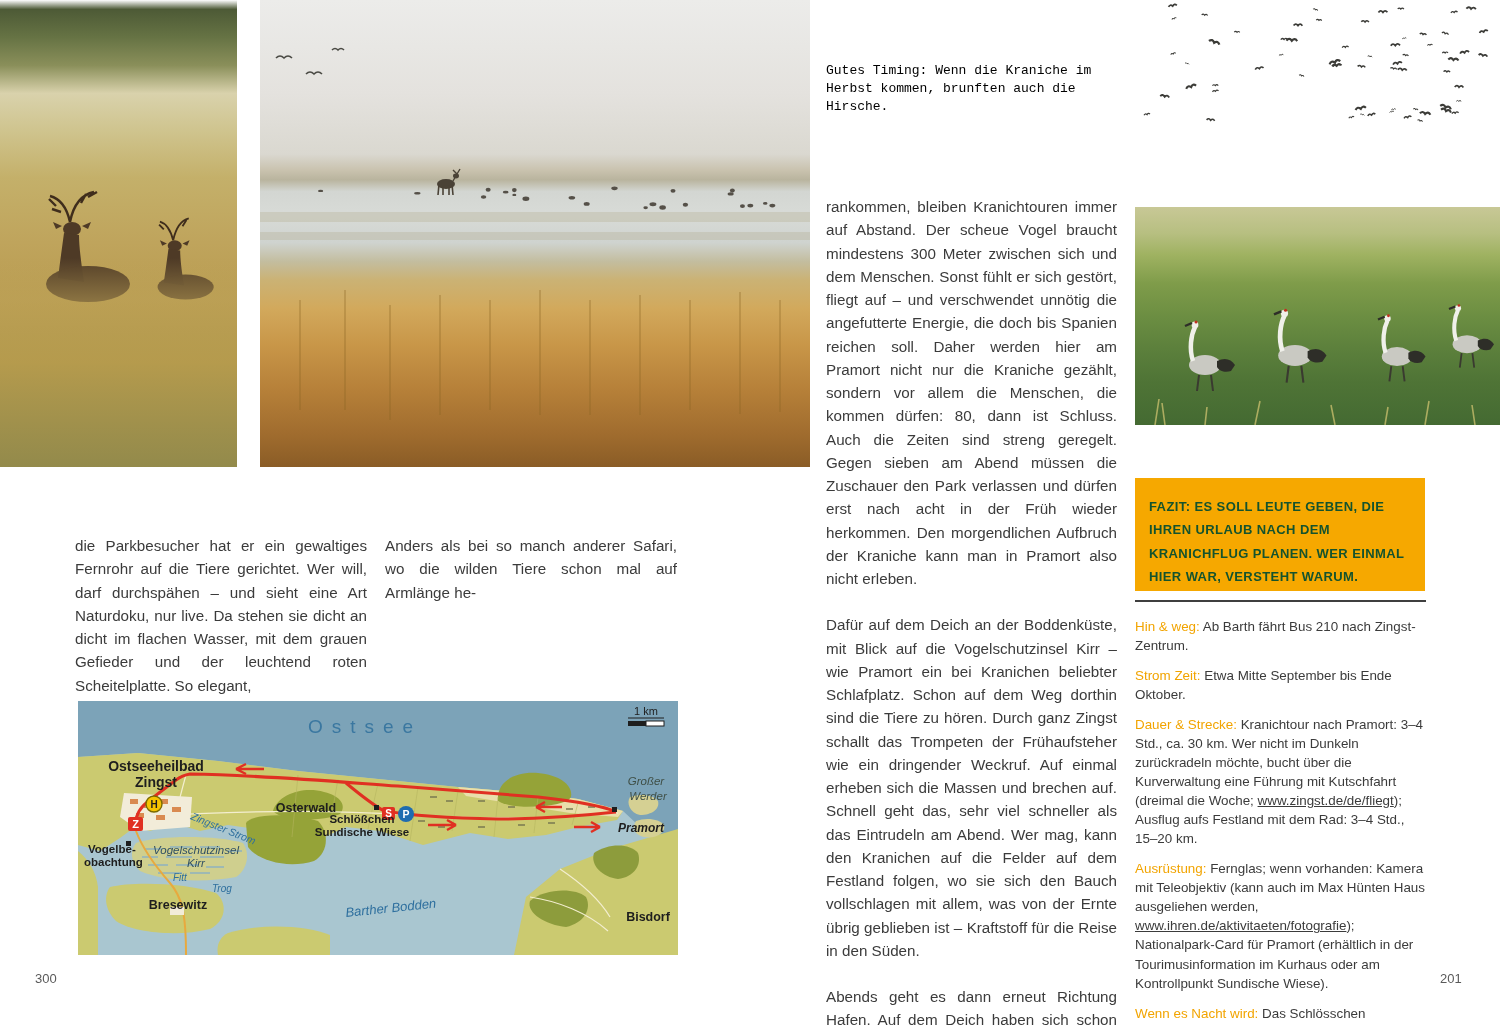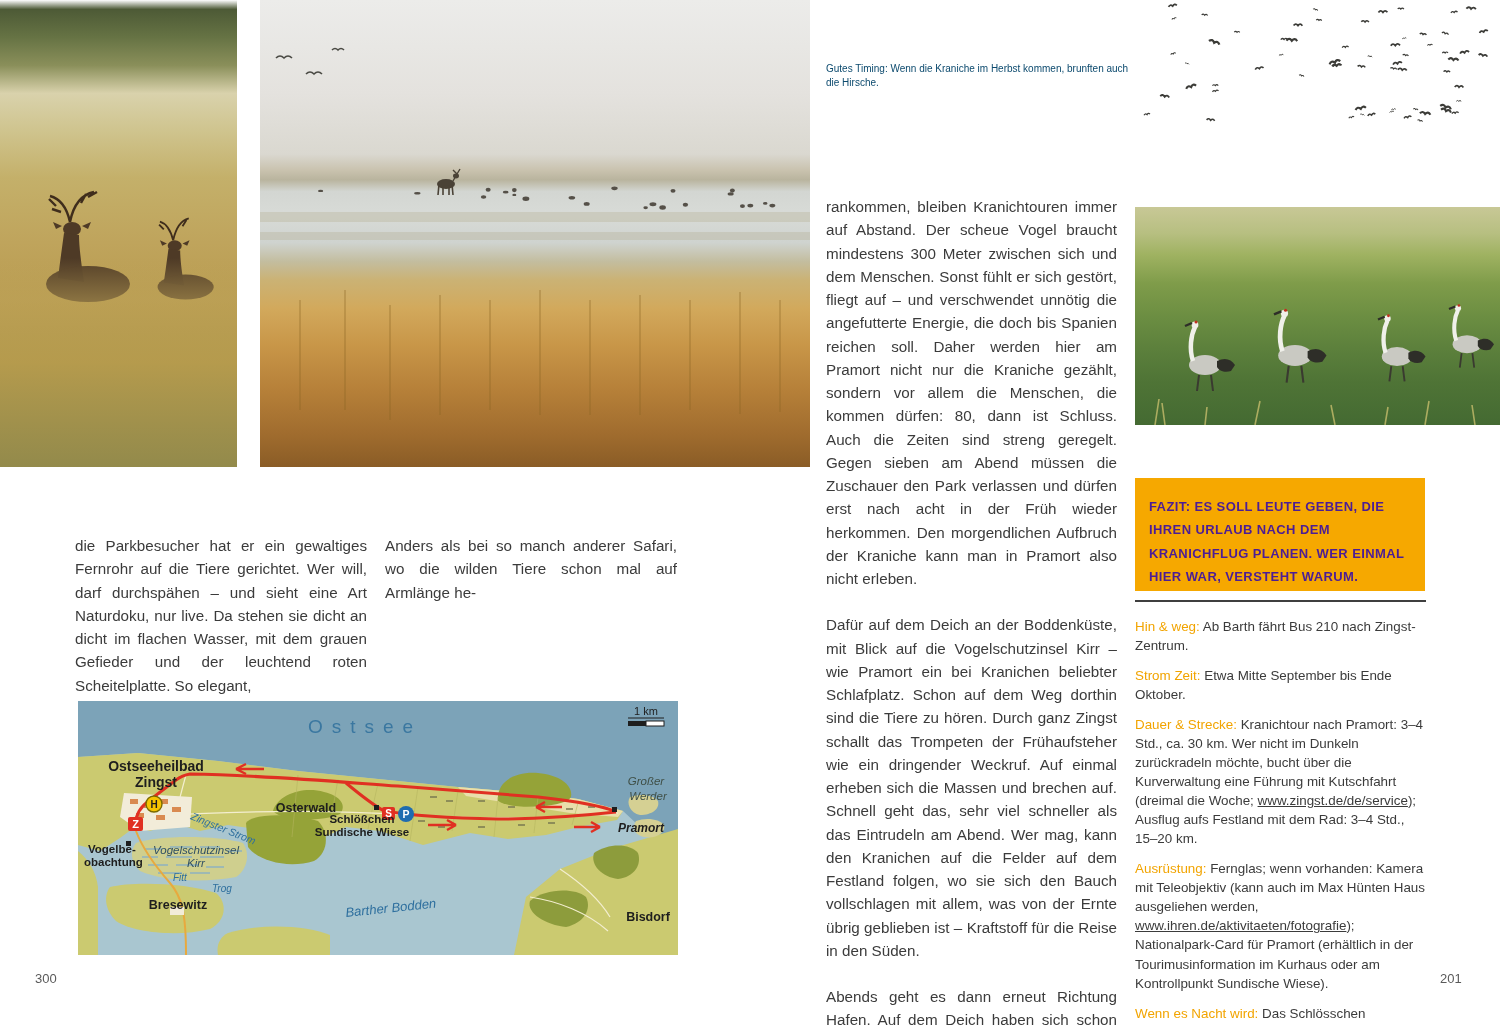--- a/index.html
+++ b/index.html
@@ -20,31 +20,31 @@
     background:linear-gradient(180deg,#ececea 0%,#e4e2de 20%,#dad8d0 33%,#c9c2ae 36.5%,#b9b49e 38.5%,#d3d6d2 41%,#d8dbd7 46%,#cfd3cf 52%,#c3bd9f 56%,#cbb274 60%,#d2a95c 66%,#c89648 74%,#b57f38 84%,#a06c2e 93%,#8a5c26 100%);
   }
   #photo-flock { left:1135px; top:0; width:365px; height:185px;
     background:linear-gradient(180deg,#e4e1db 0%,#dedбd4 0%,#dedbd4 38%,#d2ccbd 55%,#9a8e6a 60%,#5f5336 62%,#6b5c3c 64%,#9a7c40 68%,#c0923e 74%,#c89a42 82%,#a87c34 91%,#93672a 100%);
   }
   #photo-cranes { left:1135px; top:207px; width:365px; height:218px;
     background:linear-gradient(180deg,#c8c896 0%,#b7bf81 12%,#9fb261 22%,#7f9c4a 35%,#6c8e42 50%,#5c803c 65%,#4f7436 80%,#446a32 100%);
   }
 
   .caption { position:absolute; left:826px; top:62px; width:305px;
-    font-size:10px; line-height:1.4; color:#0c4a6e; }
+    font-size:13px; line-height:1.4; color:#000000;font-family:Liberation Mono, monospace; }
 
   .col { position:absolute; width:292px; font-size:15.2px; line-height:1.53;
     color:#3b3b3b; text-align:justify; }
   #col1 { left:75px; top:534px; }
   #col2 { left:385px; top:534px; }
   #col3 { left:826px; top:195px; width:291px; }
   .col p { margin:0 0 23px 0; }
 
   .fazit { position:absolute; left:1135px; top:478px; width:290px; height:113px;
-    background:#f6a800; color:#4c1d95; box-sizing:border-box; padding:17px 14px;
+    background:#f6a800; color:#14532d; box-sizing:border-box; padding:17px 14px;
     font-weight:bold; font-size:13px; line-height:1.8; letter-spacing:.4px;
     text-transform:uppercase; }
 
   .sidebar-info { position:absolute; left:1135px; top:600px; width:291px; }
   .info-rule { border:none; border-top:2px solid #3f3f3f; margin:0 0 15px 0; }
   .info-item { font-size:13.4px; line-height:1.42; color:#3b3b3b; margin-bottom:11px; }
   .info-label { color:#f2a400; font-weight:normal; }
   .info-link { color:#3b3b3b; text-decoration:underline; cursor:pointer; }
 
   .page-num { position:absolute; top:971px; font-size:13px; color:#5a5a5a; }
@@ -258,21 +258,21 @@
     <p>Abends geht es dann erneut Richtung Hafen. Auf dem Deich haben sich schon die Kranichgucker aufgestellt. Mit Kameras, Stativen, Ferngläsern stehen sie da und warten geduldig. Dicht an dicht, wie die Kraniche.</p>
   </div>
 
   <div class="fazit">Fazit: Es soll Leute geben, die ihren Urlaub nach dem Kranichflug planen. Wer einmal hier war, versteht warum.</div>
 
   <div class="sidebar-info">
     <hr class="info-rule">
     <div id="info-list">
         <div class="info-item"><span class="info-label">Hin &amp; weg:</span> Ab Barth fährt Bus 210 nach Zingst-Zentrum.</div>
         <div class="info-item"><span class="info-label">Strom Zeit:</span> Etwa Mitte September bis Ende Oktober.</div>
-        <div class="info-item"><span class="info-label">Dauer &amp; Strecke:</span> Kranichtour nach Pramort: 3–4 Std., ca. 30 km. Wer nicht im Dunkeln zurückradeln möchte, bucht über die Kurverwaltung eine Führung mit Kutschfahrt (dreimal die Woche; <a class="info-link">www.zingst.de/de/service</a>); Ausflug aufs Festland mit dem Rad: 3–4 Std., 15–20 km.</div>
+        <div class="info-item"><span class="info-label">Dauer &amp; Strecke:</span> Kranichtour nach Pramort: 3–4 Std., ca. 30 km. Wer nicht im Dunkeln zurückradeln möchte, bucht über die Kurverwaltung eine Führung mit Kutschfahrt (dreimal die Woche; <a class="info-link">www.zingst.de/de/fliegt</a>); Ausflug aufs Festland mit dem Rad: 3–4 Std., 15–20 km.</div>
         <div class="info-item"><span class="info-label">Ausrüstung:</span> Fernglas; wenn vorhanden: Kamera mit Teleobjektiv (kann auch im Max Hünten Haus ausgeliehen werden, <a class="info-link">www.ihren.de/aktivitaeten/fotografie</a>); Nationalpark-Card für Pramort (erhältlich in der Tourimusinformation im Kurhaus oder am Kontrollpunkt Sundische Wiese).</div>
         <div class="info-item"><span class="info-label">Wenn es Nacht wird:</span> Das Schlösschen Sundische Wiese Zingst liegt auf halbem Weg nach Pramort ().</div>
       </div>
 
   </div>
 
   <svg id="map" viewBox="0 0 600 254">
     <rect width="600" height="254" fill="#a9c6d0"></rect>
     <path d="M0,0 H600 V142 L560,124 545,110 500,98 450,92 380,86 300,78 220,70 140,60 60,52 0,56 Z" fill="#7ca3b8"></path>
     <path d="M0,56 L60,52 140,60 220,70 300,78 380,86 450,92 500,98 545,110 539,119 500,126 468,134 430,138 392,132 345,144 302,130 268,126 238,140 208,134 178,128 150,124 122,130 96,122 72,130 57,126 42,137 22,150 0,144 Z" fill="#cbca70"></path>

